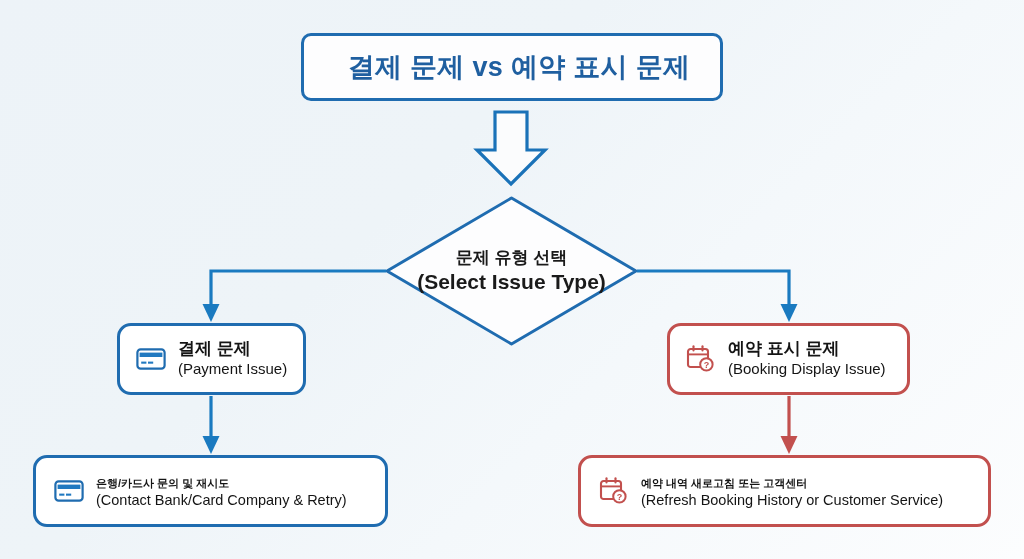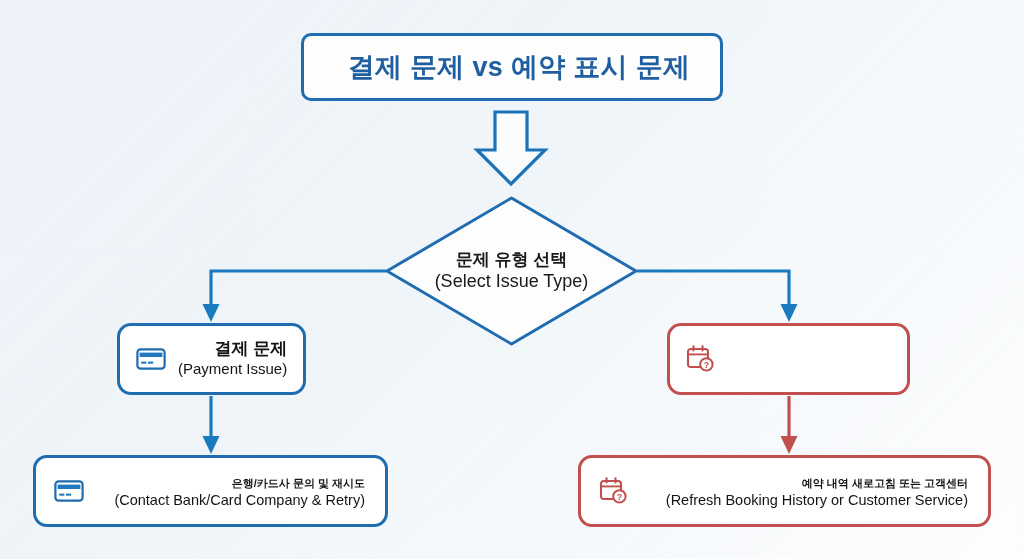--- a/index.html
+++ b/index.html
@@ -48,40 +48,40 @@
     background: transparent;
     flex-direction: column;
     align-items: center;
   }
   #decision .dia-text { position: relative; z-index: 2; text-align: center; }
   #decision .ko {
     font-size: 17px; font-weight: bold; color: #1a1a1a;
     line-height: 1.25; white-space: nowrap;
   }
   #decision .en {
-    font-size: 18px; color: #1a1a1a;
-    line-height: 1.3; white-space: nowrap;
+    font-size: 21px; color: #1a1a1a;
+    line-height: 1.3; white-space: nowrap; font-weight: bold;
   }
 
   
   .opt-box {
     border-radius: 14px;
     padding-left: 6px;
     gap: 10px;
     justify-content: flex-start;
   }
   .opt-box.blue { border: 3px solid #1f6cb0; }
   .opt-box.red  { border: 3px solid #c2504e; }
 
   #opt-payment { left: 117px; top: 323px; width: 189px; height: 72px; }
   #opt-booking { left: 667px; top: 323px; width: 243px; height: 72px; }
   #act-payment { left: 33px;  top: 455px; width: 355px; height: 72px; }
   #act-booking { left: 578px; top: 455px; width: 413px; height: 72px; }
 
-  .labels { flex: 1; text-align: right; padding-right: 20px; }
+  .labels { flex: 1; text-align: left; padding-right: 20px; }
   .labels .ko {
     font-size: 17px; font-weight: bold; color: #141414;
     line-height: 1.2; white-space: nowrap;
   }
   .labels .en {
     font-size: 15px; color: #141414;
     line-height: 1.25; white-space: nowrap;
   }
   #act-payment .labels .ko, #act-booking .labels .ko { font-size: 11px; }
   #act-payment .labels .en, #act-booking .labels .en { font-size: 14.5px; margin-top: 32px; }
@@ -160,20 +160,24 @@
     <span class="icon-wrap">
       <svg width="30" height="30" viewBox="0 0 30 30" xmlns="http://www.w3.org/2000/svg">
         <rect x="2" y="5" width="20" height="18" rx="2.6" fill="#ffffff" stroke="#c2504e" stroke-width="2.1"></rect>
         <line x1="2" y1="10.4" x2="22" y2="10.4" stroke="#c2504e" stroke-width="1.9"></line>
         <line x1="7.5" y1="2.2" x2="7.5" y2="6.4" stroke="#c2504e" stroke-width="2.1" stroke-linecap="round"></line>
         <line x1="16.5" y1="2.2" x2="16.5" y2="6.4" stroke="#c2504e" stroke-width="2.1" stroke-linecap="round"></line>
         <circle cx="20.4" cy="20.4" r="6.2" fill="#ffffff" stroke="#c2504e" stroke-width="2"></circle>
         <text x="20.4" y="23.6" font-family="'Liberation Sans', sans-serif" font-size="9" font-weight="bold" fill="#c2504e" text-anchor="middle">?</text>
       </svg>
     </span>
+    <span class="labels">
+      <span class="ko">예약 표시 문제</span>
+      <span class="en">(Booking Display Issue)</span>
+    </span>
   </div>
 
   <div class="node opt-box blue" id="act-payment">
     <span class="icon-wrap">
       <svg width="30" height="22" viewBox="0 0 30 22" xmlns="http://www.w3.org/2000/svg">
         <rect x="1.4" y="1.4" width="27.2" height="19.2" rx="3.2" fill="#ffffff" stroke="#1f6cb0" stroke-width="2.2"></rect>
         <rect x="3.6" y="4.6" width="22.8" height="4.4" fill="#2179c0"></rect>
         <rect x="5.2" y="13.6" width="5.2" height="2.1" fill="#2179c0"></rect>
         <rect x="12" y="13.6" width="5.2" height="2.1" fill="#2179c0"></rect>
       </svg>

